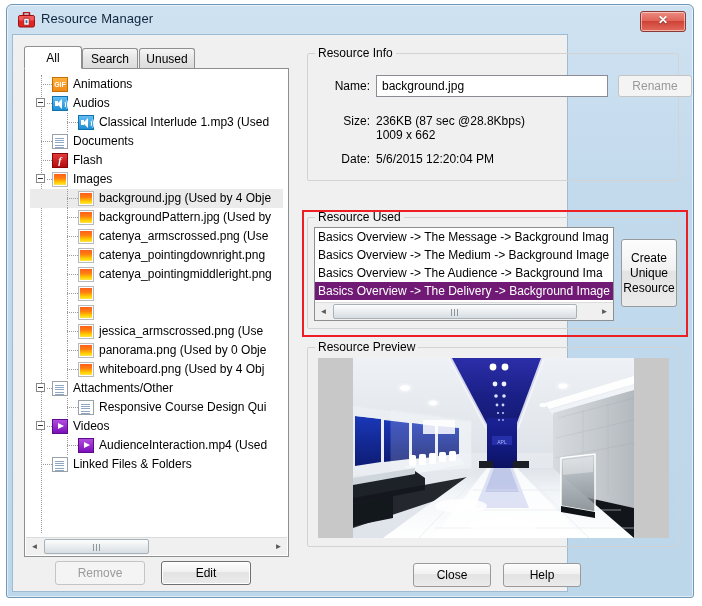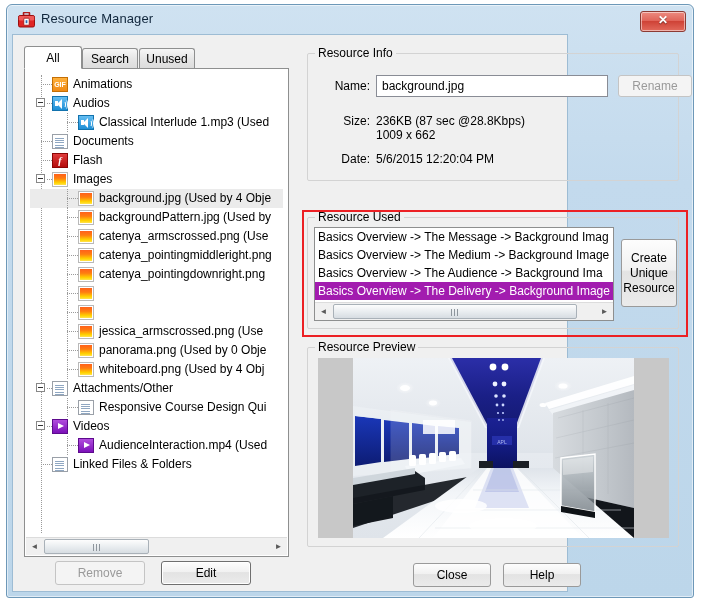--- a/index.html
+++ b/index.html
@@ -351,21 +351,21 @@
   .used-row {
     position: relative;
     height: 18px; line-height: 18px;
     font-size: 12px;
     white-space: nowrap;
     padding-left: 3px;
     color: #000;
     cursor: default;
     overflow: hidden;
   }
-  .used-row.sel { background: #a21caf; color: #ffffff; }
+  .used-row.sel { background: #701a75; color: #ffffff; }
   #used-hsb {
     position: absolute; left: 0; bottom: 0;
     width: 298px; height: 17px;
     background: #f0f0f0;
     border-top: 1px solid #dcdcdc;
   }
   #btn-create {
     position: absolute; left: 313px; top: 21px;
     width: 56px; height: 68px;
     line-height: 15px;
@@ -488,27 +488,27 @@
             <div class="trow">
               <div class="dash" style="left: 37px; width: 11px; top: 9px;"></div>
               <div class="guide" style="left: 37px;"></div>
               <div class="ticon ic-img" style="left: 48px;"></div>
               <span class="tlabel" style="left: 69px;">catenya_armscrossed.png (Use</span>
             </div>
             <div class="trow">
               <div class="dash" style="left: 37px; width: 11px; top: 9px;"></div>
               <div class="guide" style="left: 37px;"></div>
               <div class="ticon ic-img" style="left: 48px;"></div>
+              <span class="tlabel" style="left: 69px;">catenya_pointingdownright.png</span>
+            </div>
+            <div class="trow">
+              <div class="dash" style="left: 37px; width: 11px; top: 9px;"></div>
+              <div class="guide" style="left: 37px;"></div>
+              <div class="ticon ic-img" style="left: 48px;"></div>
               <span class="tlabel" style="left: 69px;">catenya_pointingmiddleright.png</span>
-            </div>
-            <div class="trow">
-              <div class="dash" style="left: 37px; width: 11px; top: 9px;"></div>
-              <div class="guide" style="left: 37px;"></div>
-              <div class="ticon ic-img" style="left: 48px;"></div>
-              <span class="tlabel" style="left: 69px;">catenya_pointingdownright.png</span>
             </div>
             <div class="trow">
               <div class="dash" style="left: 37px; width: 11px; top: 9px;"></div>
               <div class="guide" style="left: 37px;"></div>
               <div class="ticon ic-img" style="left: 48px;"></div>
             </div>
             <div class="trow">
               <div class="dash" style="left: 37px; width: 11px; top: 9px;"></div>
               <div class="guide" style="left: 37px;"></div>
               <div class="ticon ic-img" style="left: 48px;"></div>

